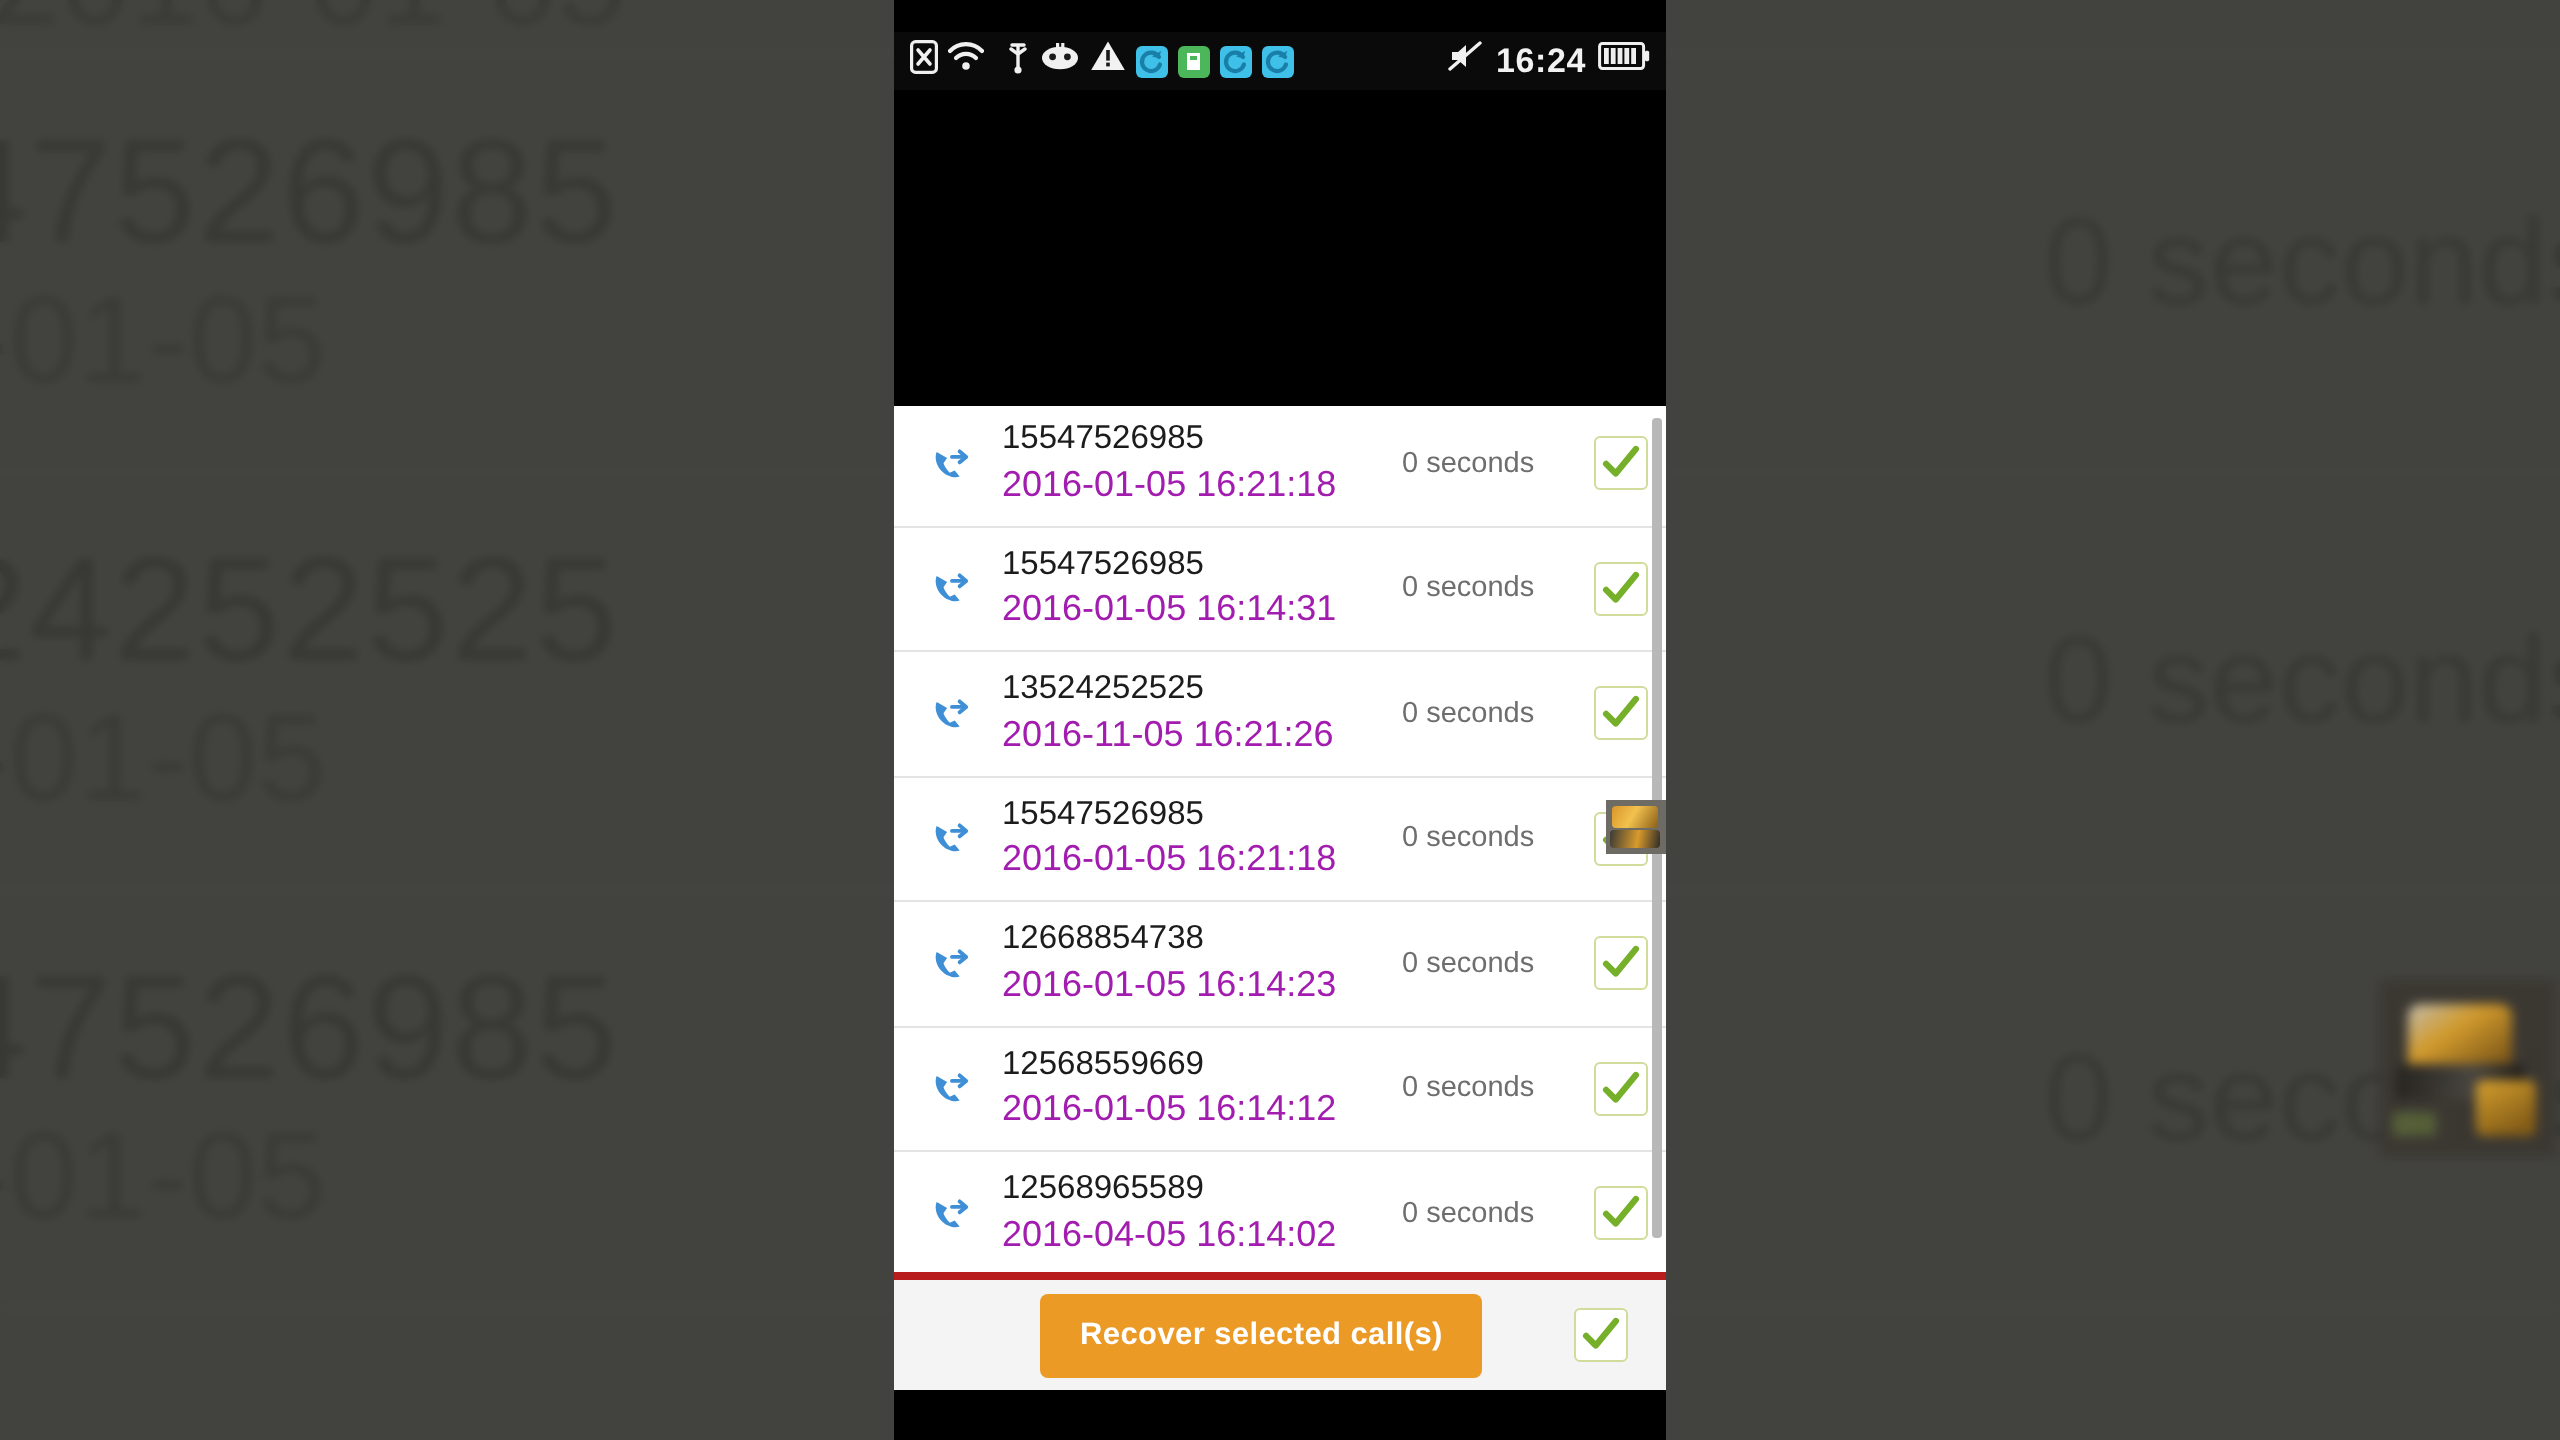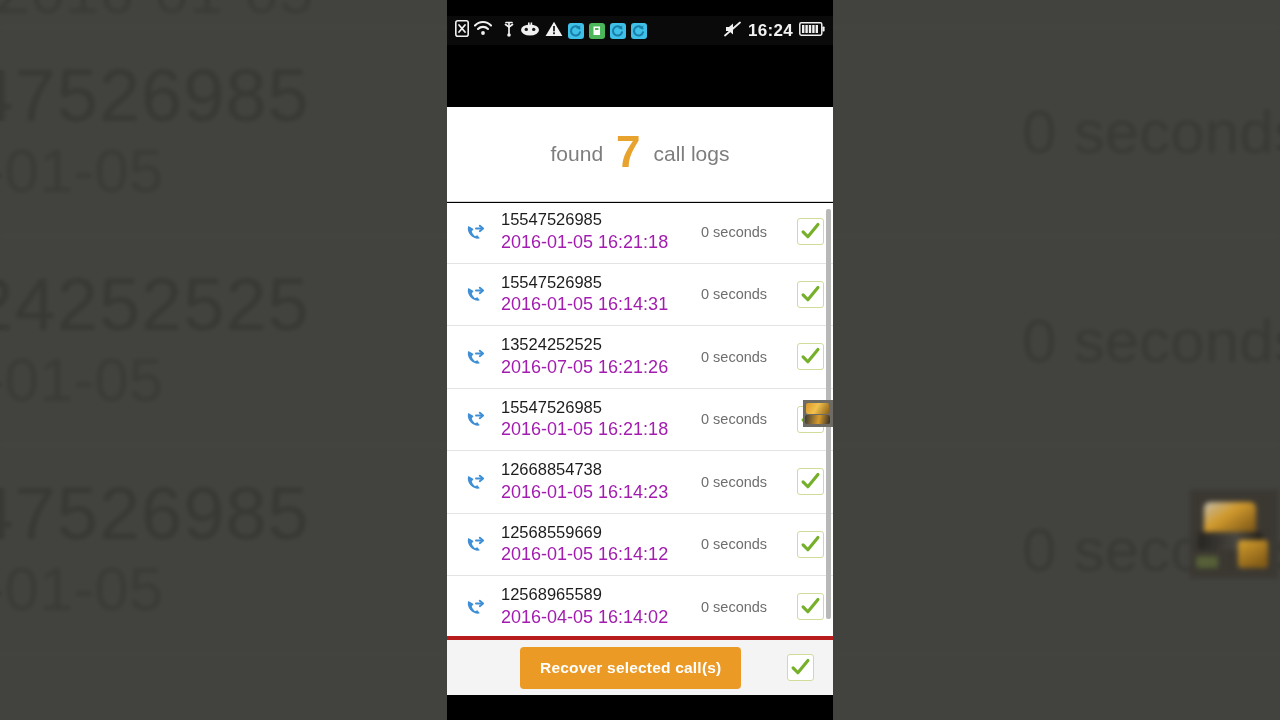--- a/index.html
+++ b/index.html
@@ -562,25 +562,20 @@
             <rect x="6.4" y="3" width="2.4" height="8" fill="#f0f0f0"></rect>
             <rect x="9.8" y="3" width="2.4" height="8" fill="#f0f0f0"></rect>
             <rect x="13.2" y="3" width="2.4" height="8" fill="#f0f0f0"></rect>
             <rect x="16.6" y="3" width="2.4" height="8" fill="#f0f0f0"></rect>
           </svg>
         </span>
       </div>
     </div>
 
 
-    <div id="found-banner">
-      <span class="found-pre">found</span>
-      <span id="found-count">7</span>
-      <span class="found-post">call logs</span>
-    </div>
 
     <div id="list-wrap">
       <div id="list">
 
         <div class="row">
           <div class="row-icon">
             <svg width="24" height="24" viewBox="0 0 44 44">
               <path d="M8,11 C6,15 7,22.5 12,28 C17,33.5 25,35.5 29,33.5 L24.5,28 L20,30 C17.2,27.3 15.2,24.3 14.2,21.3 L17.5,16.5 Z" fill="#3e8fd6"></path>
               <path d="M22,15.5 L33,15.5" stroke="#3e8fd6" stroke-width="3.6" stroke-linecap="round"></path>
               <path d="M29,10.5 L35,15.5 L29,20.5" stroke="#3e8fd6" stroke-width="3.6" fill="none" stroke-linecap="round" stroke-linejoin="round"></path>
@@ -625,21 +620,21 @@
         <div class="row">
           <div class="row-icon">
             <svg width="24" height="24" viewBox="0 0 44 44">
               <path d="M8,11 C6,15 7,22.5 12,28 C17,33.5 25,35.5 29,33.5 L24.5,28 L20,30 C17.2,27.3 15.2,24.3 14.2,21.3 L17.5,16.5 Z" fill="#3e8fd6"></path>
               <path d="M22,15.5 L33,15.5" stroke="#3e8fd6" stroke-width="3.6" stroke-linecap="round"></path>
               <path d="M29,10.5 L35,15.5 L29,20.5" stroke="#3e8fd6" stroke-width="3.6" fill="none" stroke-linecap="round" stroke-linejoin="round"></path>
             </svg>
           </div>
           <div class="row-texts">
             <div class="row-number">13524252525</div>
-            <div class="row-date">2016-07-05 16:21:26</div>
+            <div class="row-date">2016-11-05 16:21:26</div>
           </div>
           <div class="row-duration">0 seconds</div>
           <div class="row-check">
             <span class="chkbox">
               <svg width="21" height="21" viewBox="0 0 24 24">
                 <path d="M3.5,12.5 L9,18 L20.5,4" stroke="#76b02a" stroke-width="3.6" fill="none" stroke-linecap="round" stroke-linejoin="round"></path>
               </svg>
             </span>
           </div>
         </div>

